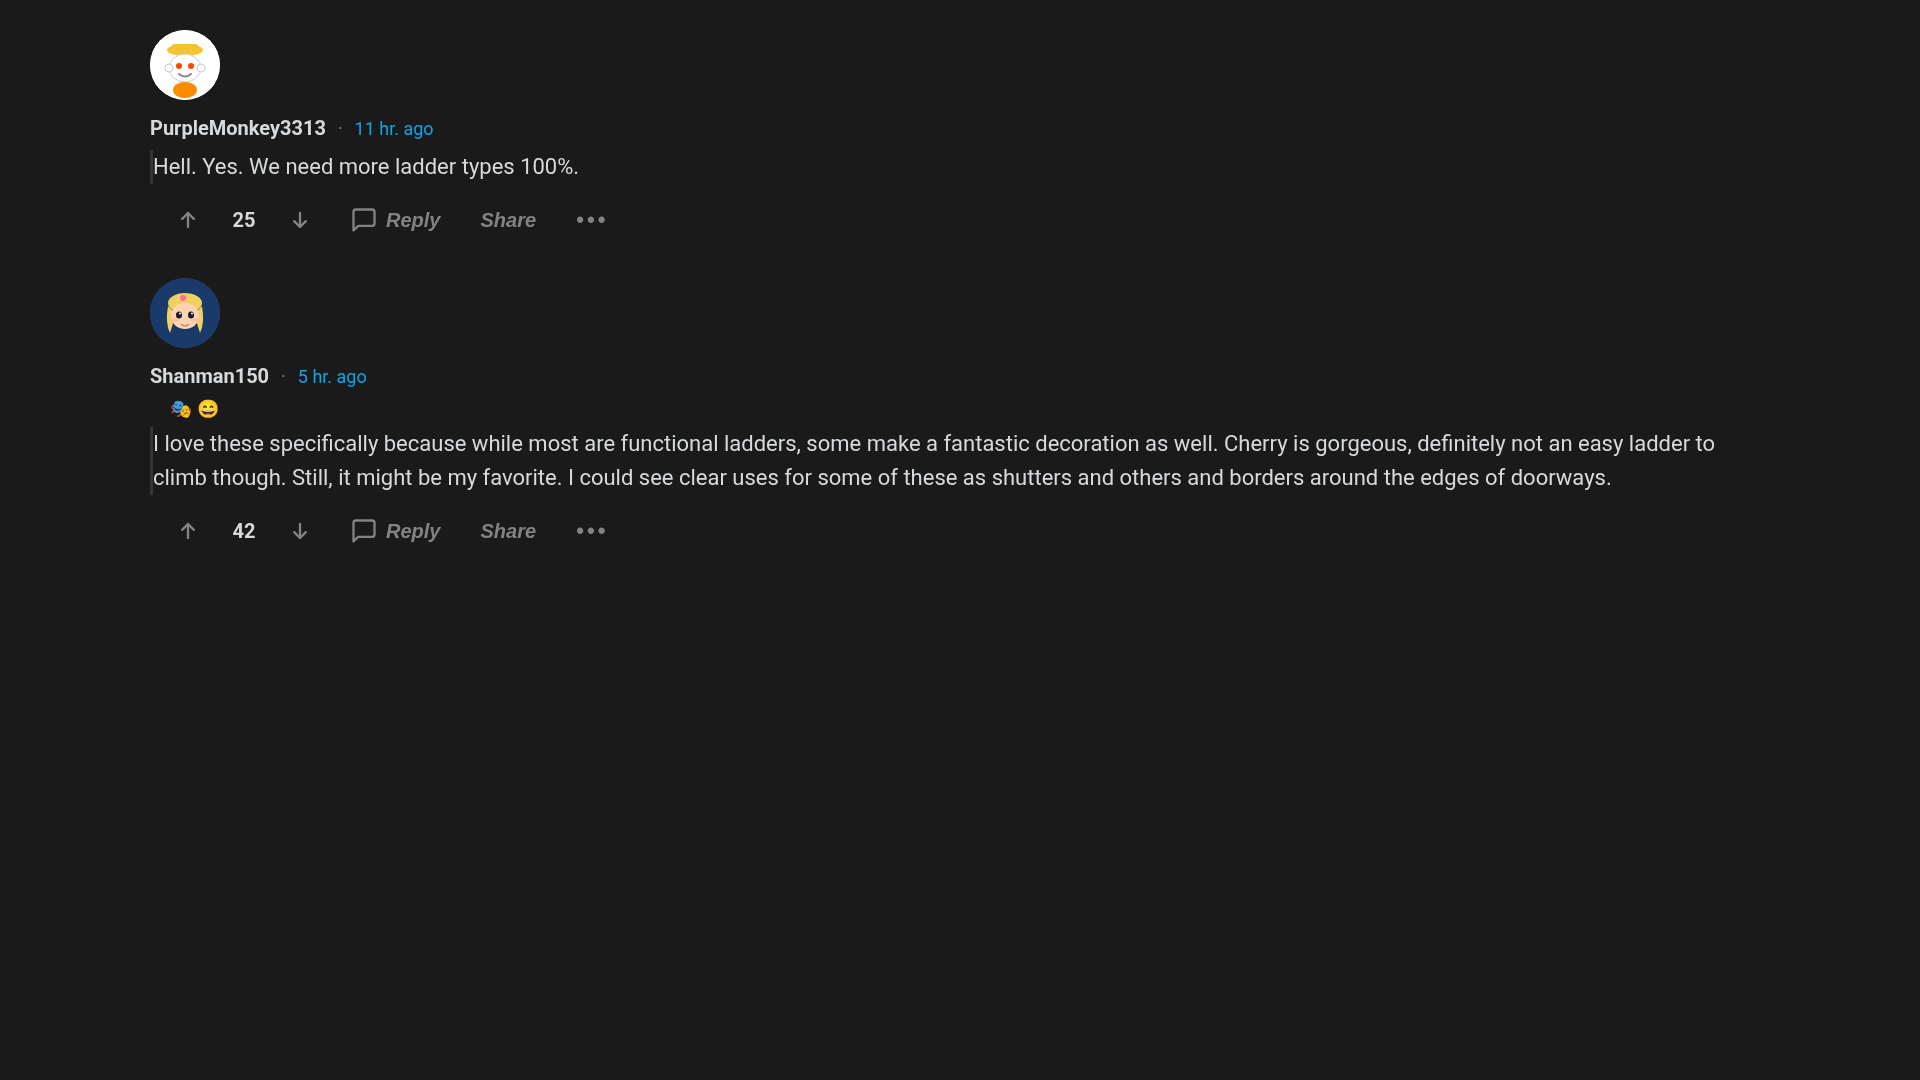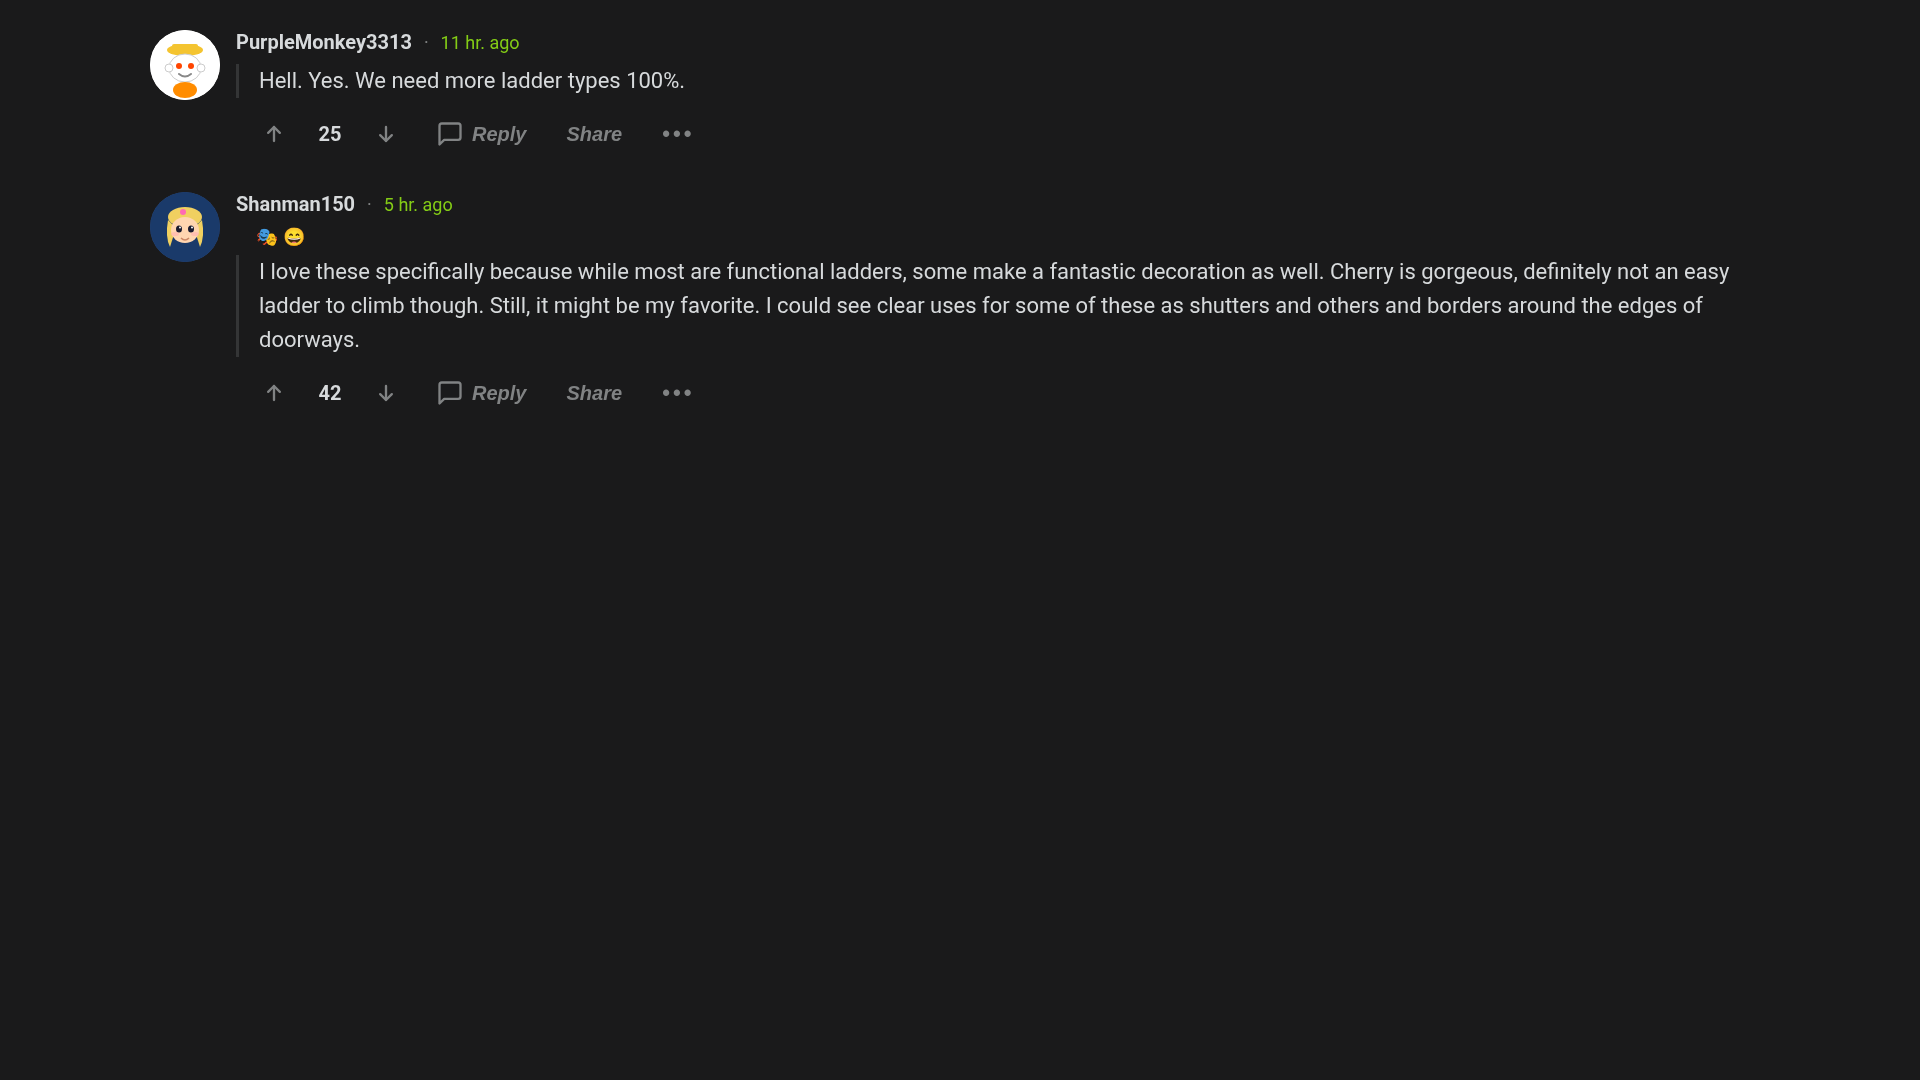--- a/index.html
+++ b/index.html
@@ -22,20 +22,21 @@
       max-width: 1700px;
       margin: 0 auto;
       padding: 20px 40px;
     }
 
     .comment {
       display: flex;
       gap: 16px;
       margin-bottom: 30px;
       padding-top: 10px;
+      flex-direction: column;
     }
 
     .avatar {
       width: 70px;
       height: 70px;
       border-radius: 50%;
       flex-shrink: 0;
       overflow: hidden;
       background: #333;
     }
@@ -56,31 +57,30 @@
       font-size: 20px;
       color: #d7dadc;
     }
 
     .separator {
       color: #818384;
       font-size: 18px;
     }
 
     .timestamp {
-      color: #84cc16;
+      color: #0ea5e9;
       font-size: 18px;
     }
 
     .comment-content {
       font-size: 22px;
       line-height: 1.55;
       color: #d7dadc;
       margin-bottom: 18px;
       border-left: 3px solid #343536;
-      padding-left: 20px;
     }
 
     .comment-content p {
       margin-bottom: 32px;
     }
 
     .comment-content p:last-child {
       margin-bottom: 0;
     }
 

